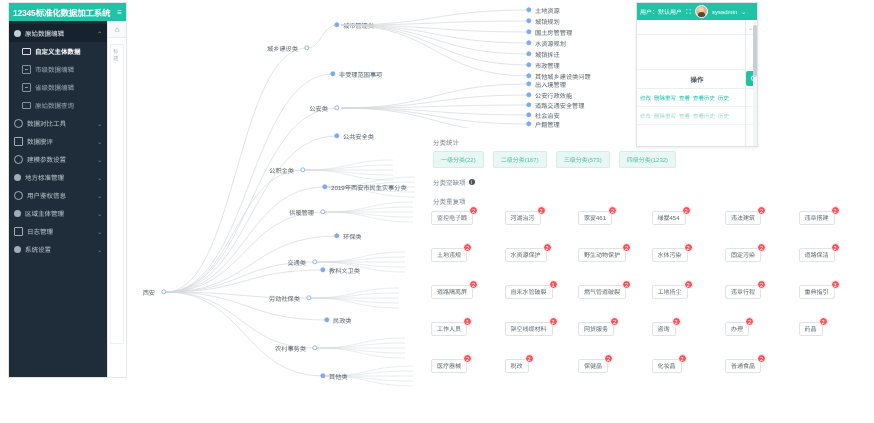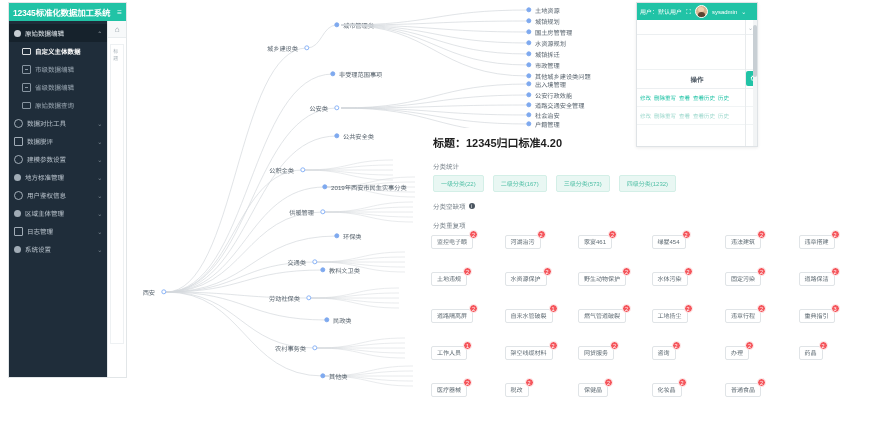--- a/index.html
+++ b/index.html
@@ -386,21 +386,20 @@
     <div class="leaf-label" style="left: 529px; top: 105px; pointer-events: auto;">道路交通安全管理</div>
     <div class="node-dot filled" style="left: 529px; top: 115px; pointer-events: auto;"></div>
     <div class="leaf-label" style="left: 529px; top: 115px; pointer-events: auto;">社会治安</div>
     <div class="node-dot filled" style="left: 529px; top: 124px; pointer-events: auto;"></div>
     <div class="leaf-label" style="left: 529px; top: 124px; pointer-events: auto;">户籍管理</div>
     <div class="node-dot filled" style="left: 529px; top: 133px; pointer-events: auto;"></div>
     <div class="leaf-label" style="left: 529px; top: 133px; pointer-events: auto;">其他</div>
   </div>
 
 <div class="content-panel">
-  <div class="doc-title">标题：12345归口标准4.20</div>
 
   <div class="section-label">
     <span>分类统计</span>
   </div>
   <div class="tag-row" id="stat-tags">
       <span class="stat-tag">一级分类(22)</span>
       <span class="stat-tag">二级分类(167)</span>
       <span class="stat-tag">三级分类(573)</span>
       <span class="stat-tag">四级分类(1232)</span>
     </div>

